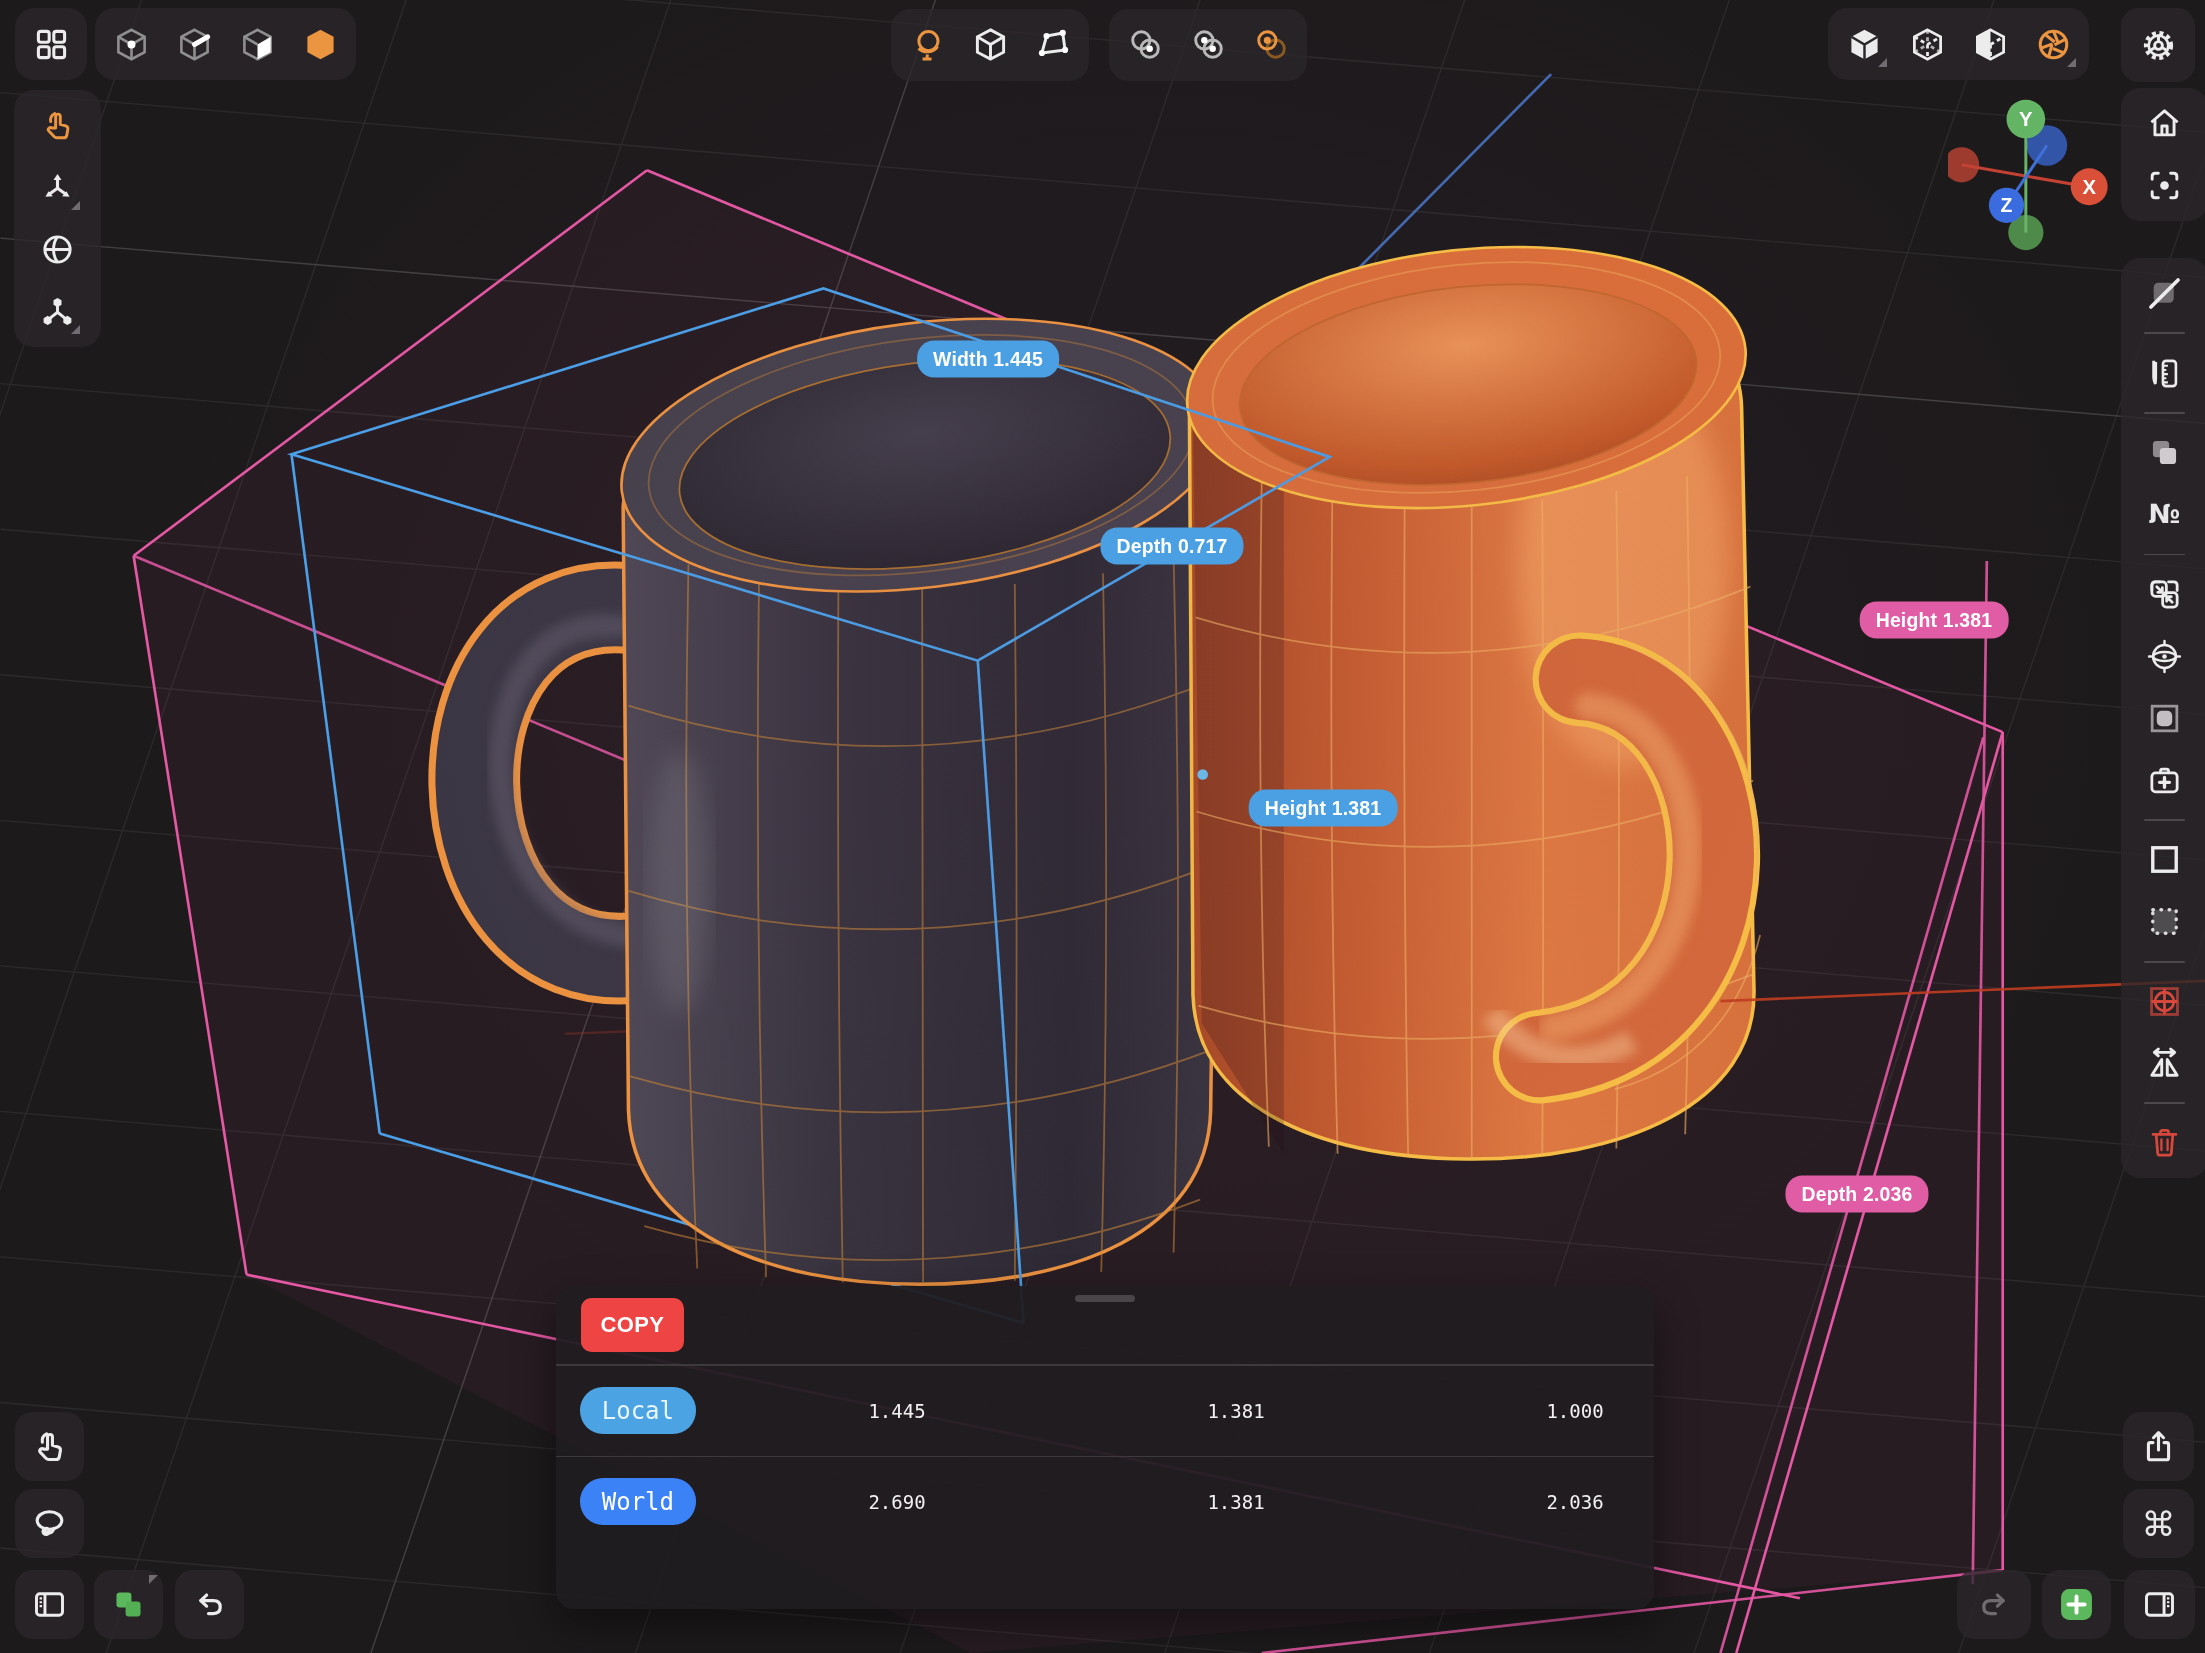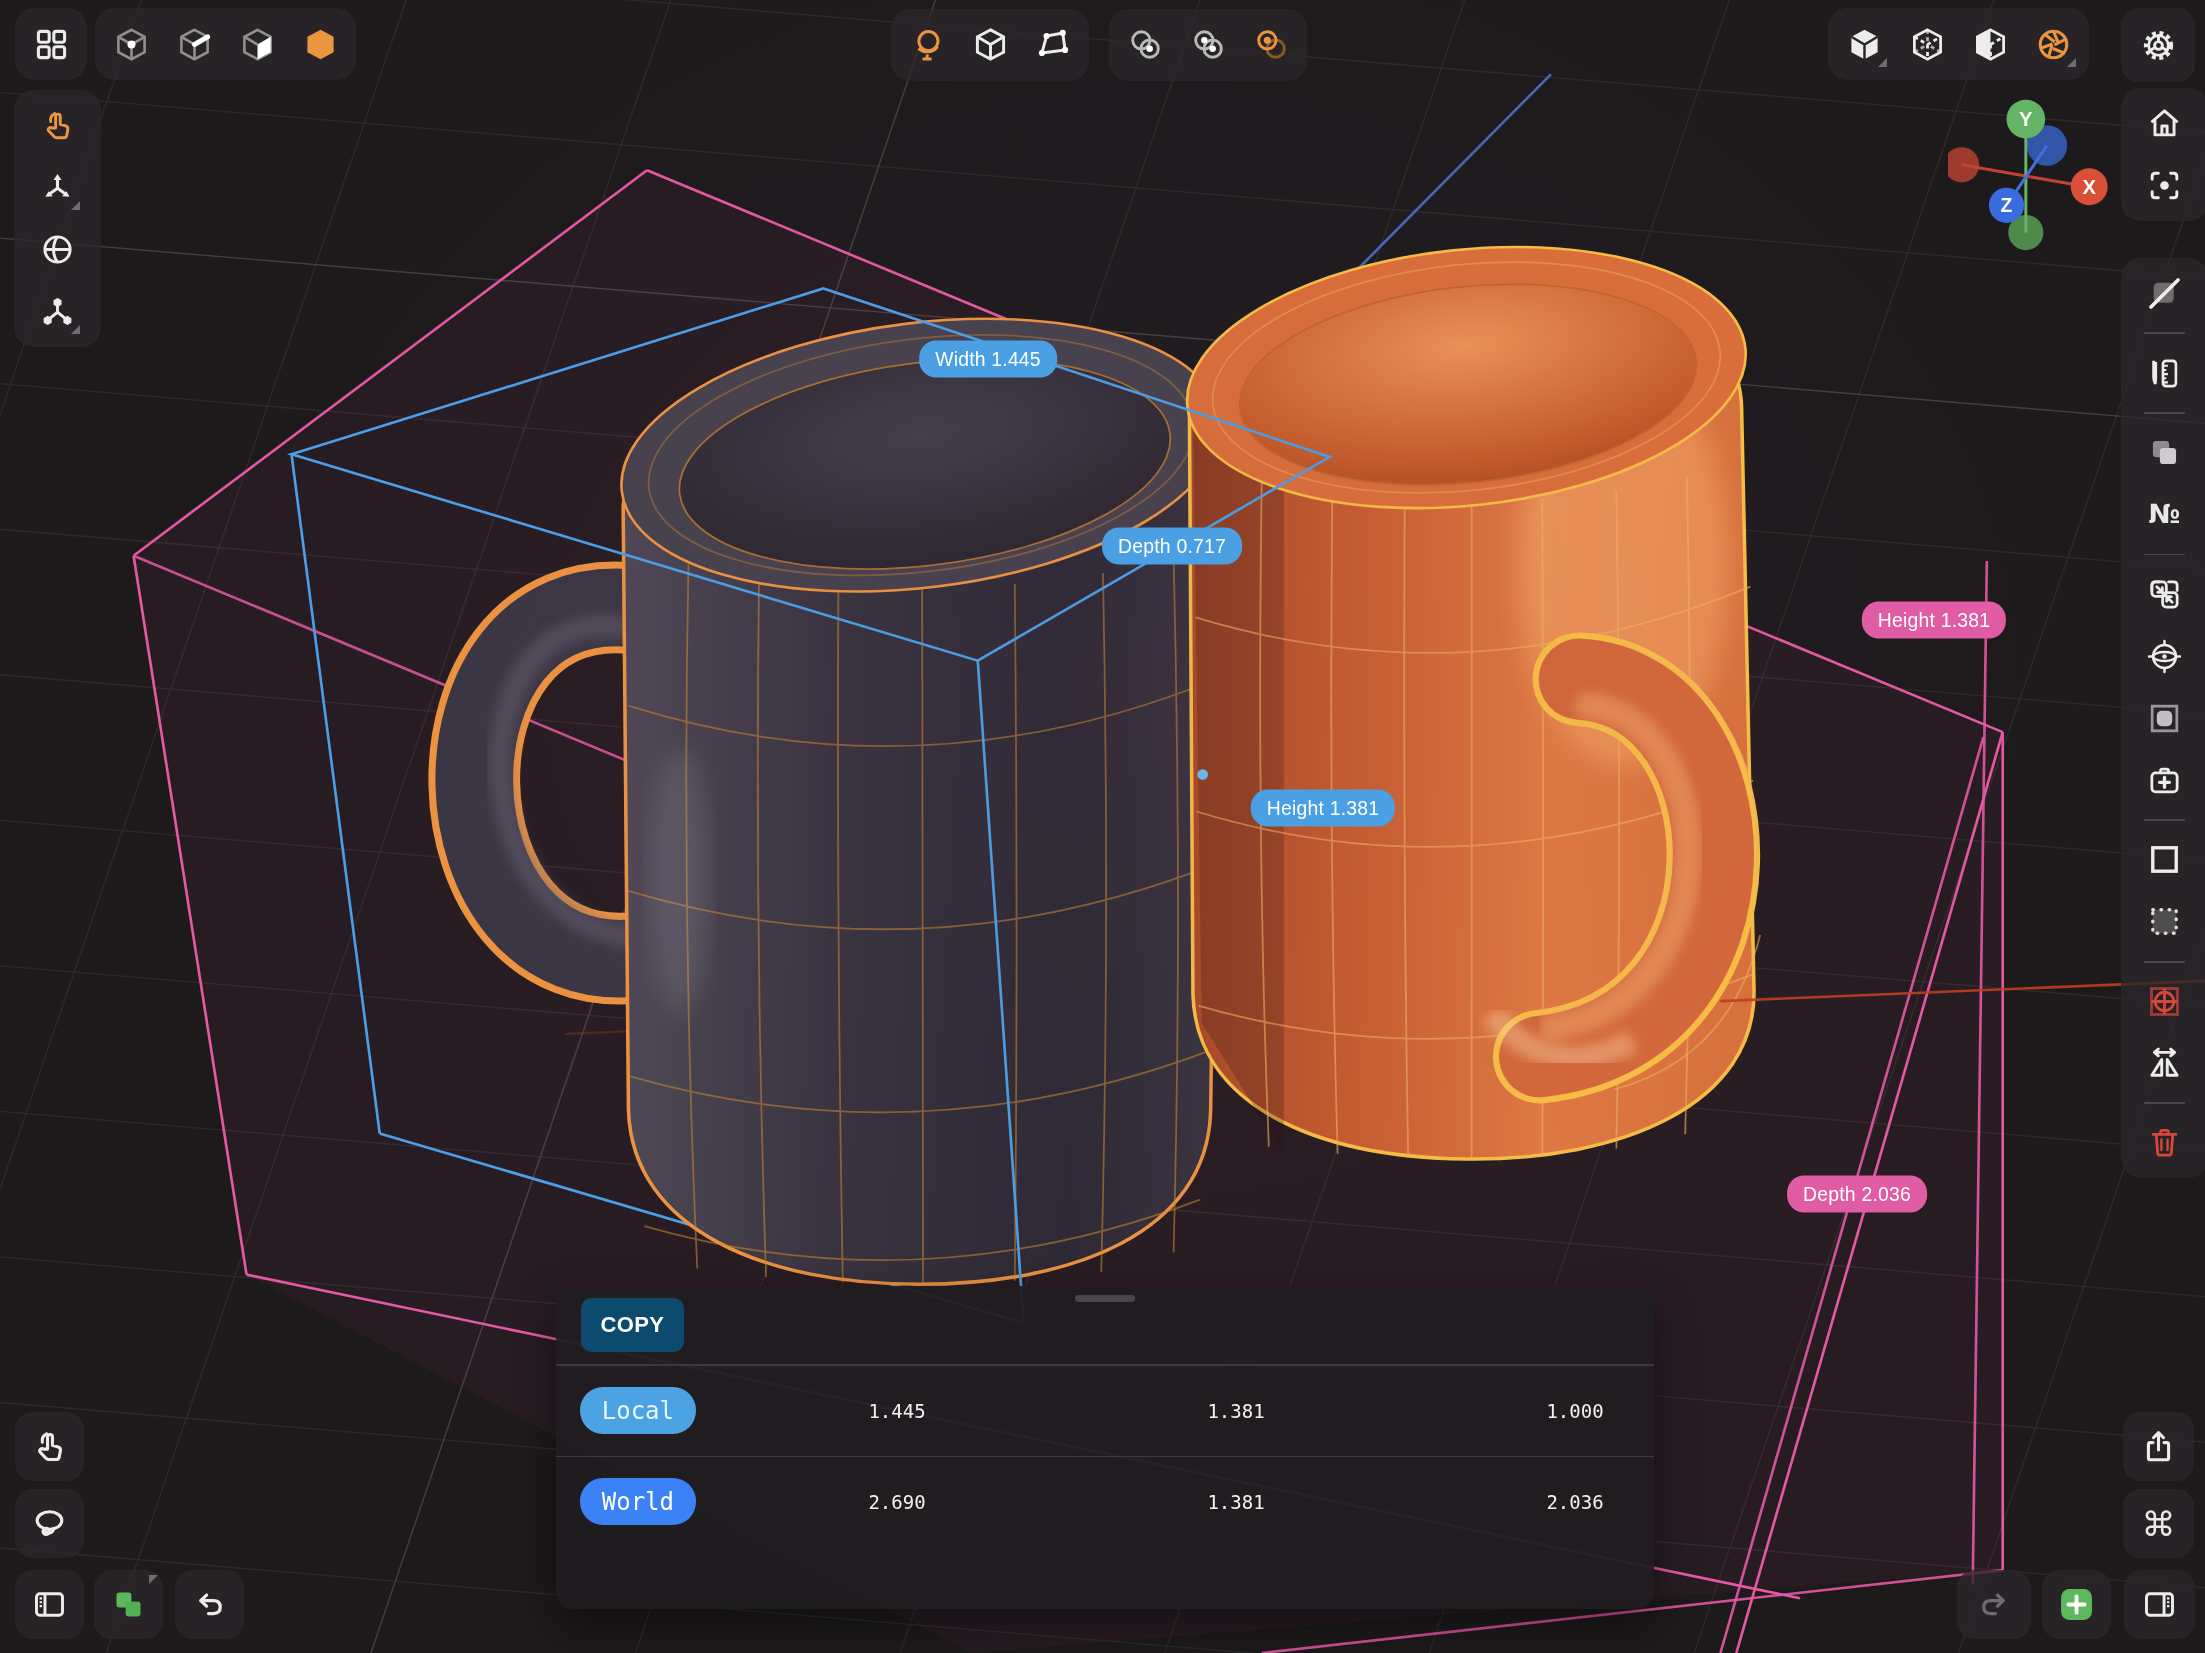--- a/index.html
+++ b/index.html
@@ -18,32 +18,32 @@
   .btn-solo{position:absolute;width:71px;height:71px;border-radius:17.6px;background:rgba(42,39,42,.78);
         display:flex;align-items:center;justify-content:center;cursor:pointer;}
   .btn-solo svg{width:39px;height:39px;}
   .corner{position:absolute;right:5.3px;bottom:5.3px;width:0;height:0;
         border-left:9.7px solid transparent;border-bottom:9.7px solid #716c71;}
   .corner.tr{right:5.3px;bottom:auto;top:5.3px;border-left:none;border-right:9.7px solid transparent;
         border-top:9.7px solid #716c71;border-bottom:none;}
   .sep{width:41px;height:1.8px;background:#4c484c;border-radius:0.9px;margin:4.4px auto;}
   .glyph{font-family:"DejaVu Sans",sans-serif;color:#e8e8e8;font-size:26.5px;font-weight:bold;line-height:1;}
   
-  .dim{position:absolute;transform:translate(-50%,-50%);color:#fff;font-size:19.4px;font-weight:400;
+  .dim{position:absolute;transform:translate(-50%,-50%);color:#fff;font-size:19.4px;font-weight:700;
        padding:7px 16px;border-radius:17px;white-space:nowrap;letter-spacing:0.2px;}
   .dim.blue{background:#4AA0E2;}
   .dim.pink{background:#E05CA4;}
   
   #panel{position:absolute;left:556px;top:1286px;width:1098px;height:323px;border-radius:17.6px;
          background:rgba(32,29,32,.94);box-shadow:0 16px 44px rgba(0,0,0,.45);}
   #panel .handle{position:absolute;left:50%;top:8.8px;transform:translateX(-50%);
          width:60px;height:7px;border-radius:3.5px;background:#4a4549;cursor:grab;}
   #panel header{display:flex;align-items:center;height:78px;padding:0 17.6px 0 25px;}
   #panel .title{font-size:27px;font-weight:600;color:#f3f2f3;flex:1;}
-  .copy-btn{background:#0c4a6e;color:#fff;font-weight:700;font-size:22px;border-radius:10.6px;
+  .copy-btn{background:#ef4444;color:#fff;font-weight:700;font-size:22px;border-radius:10.6px;
          padding:14px 19.4px;cursor:pointer;letter-spacing:0.4px;}
   .hr{height:0.9px;background:#3d393d;width:100%;}
   .mrow{display:grid;grid-template-columns:146px 311px 311px 311px;align-items:center;
         height:62px;padding:0 11.5px;}
   .mrow.data{height:90px;gap:28px;}
   .mono{font-family:"DejaVu Sans Mono","Liberation Mono",monospace;}
   .colhead{color:#6f6a6f;font-size:22px;text-align:center;}
   .mval{color:#f2f1f2;font-size:19px;text-align:center;}
   .rowpill{justify-self:start;margin-left:12.4px;min-width:116px;text-align:center;border-radius:23px;
         padding:9.7px 0;font-size:24px;color:#fff;cursor:pointer;}

